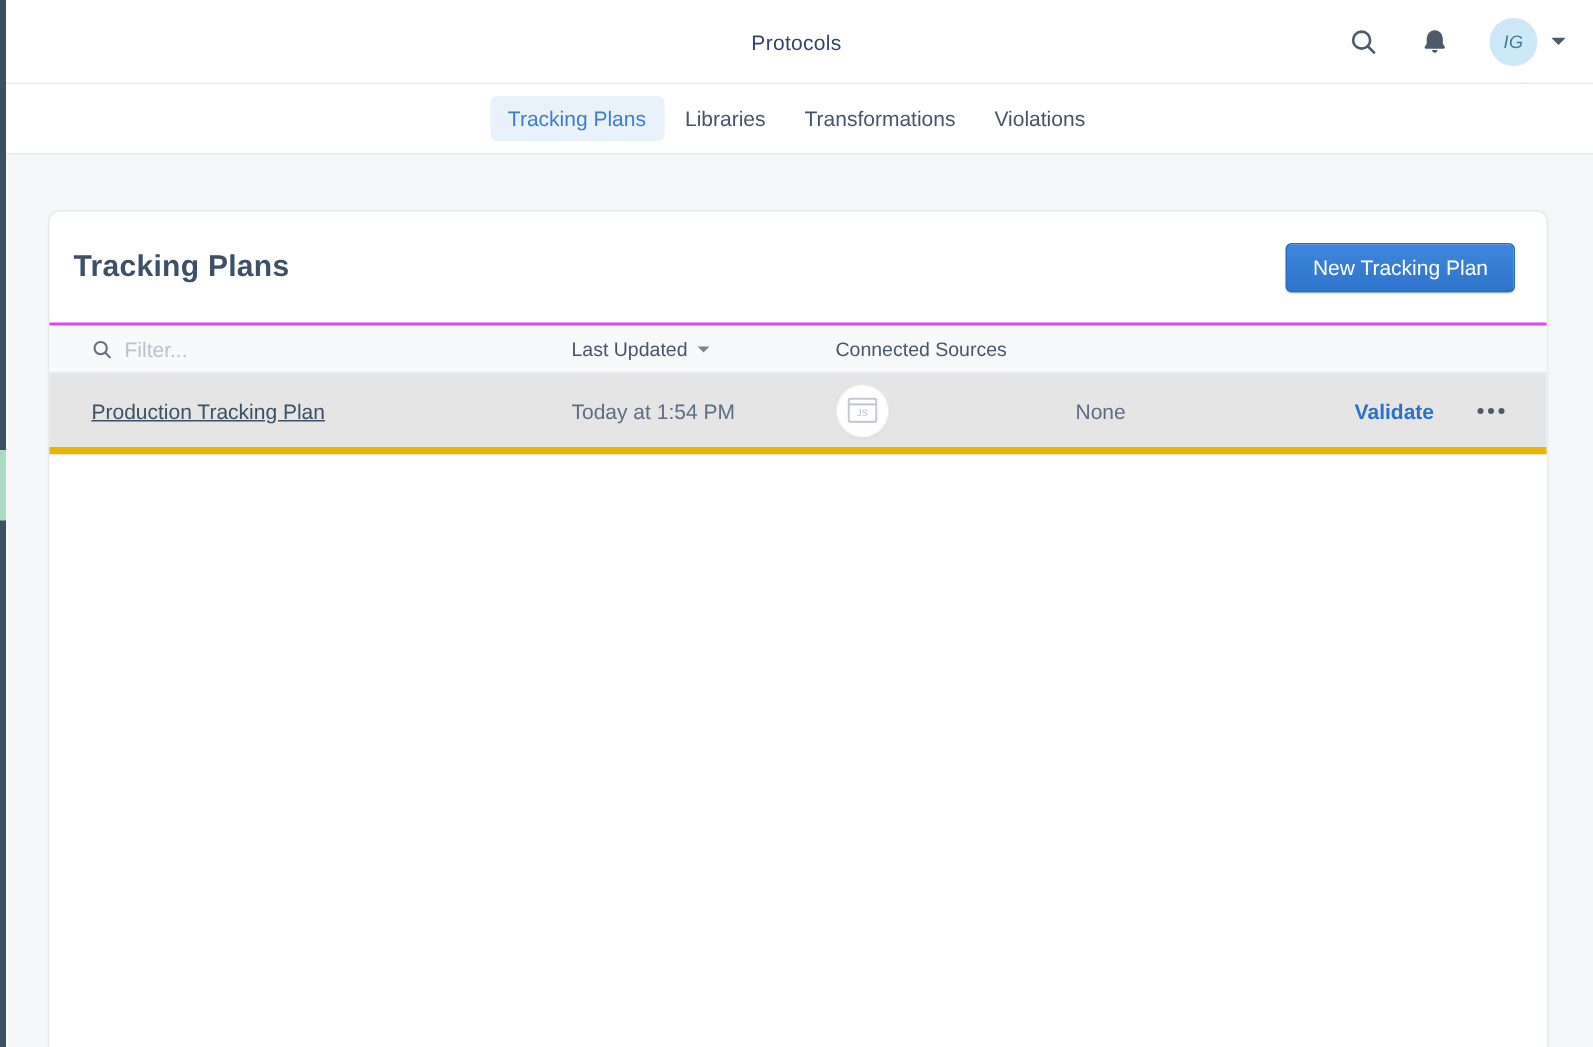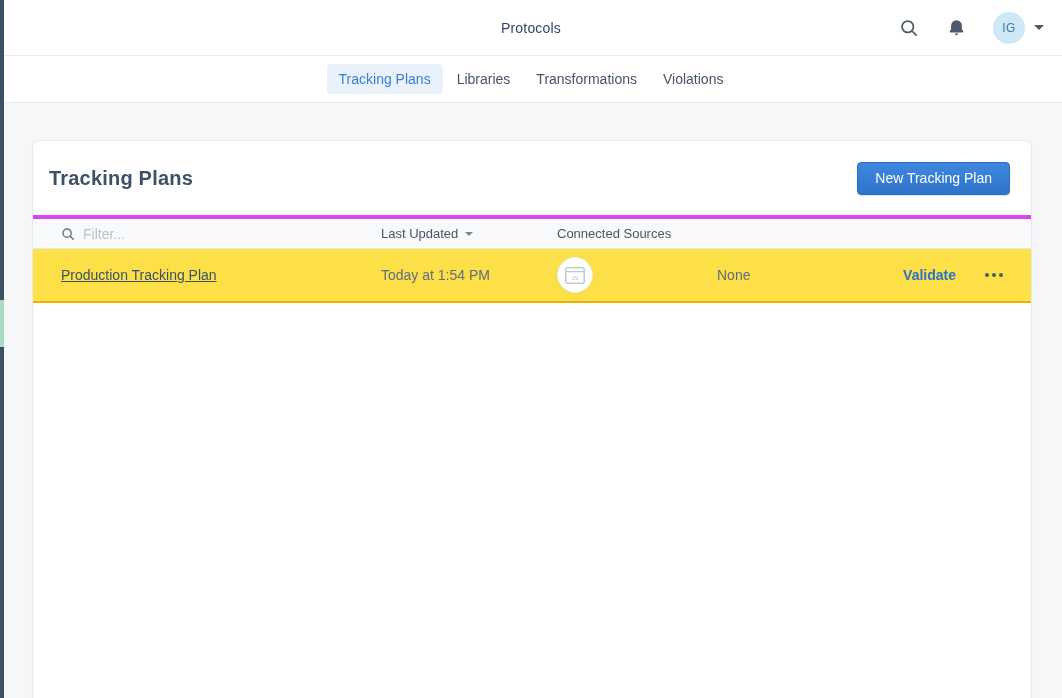--- a/index.html
+++ b/index.html
@@ -25,21 +25,21 @@
     height: 56px; background: #ffffff; border-bottom: 1px solid #e7eaee;
     display: flex; align-items: center; position: relative; z-index: 10;
   }
   .app-title {
     position: absolute; left: 0; right: 0; text-align: center;
     color: #32466b; font-size: 14px; font-weight: 500; letter-spacing: 0.2px;
     pointer-events: none;
   }
   .header-right {
     margin-left: auto; display: flex; padding-right: 18px;
-    position: relative; z-index: 2;
+    position: relative; z-index: 2; font-style: italic;
   }
   .icon-btn {
     background: none; border: none; cursor: pointer; display: flex;
     align-items: center; justify-content: center; padding: 0;
   }
   .icon-btn + .icon-btn { margin-left: 28px; }
   .account-menu { display: flex; align-items: center; margin-left: 27px; cursor: pointer; }
   .avatar {
     width: 32px; height: 32px; border-radius: 50%; background: #cde8f6;
     color: #45789b; font-size: 12px; font-weight: 500; letter-spacing: 0.4px;
@@ -82,21 +82,21 @@
     height: 33px; padding: 0 17px; border-radius: 4px; cursor: pointer;
     background: linear-gradient(180deg, #3e86dd 0%, #2f74cb 100%);
     border: 1px solid #2b6cbf; color: #ffffff; font-size: 14px;
     font-family: inherit;
     box-shadow: 0 1px 1px rgba(30,60,100,0.15);
   }
 
   
   .table-head {
     height: 34px; background: #f7f9fb;
-    border-top: 4px solid #d946ef; border-bottom: 1px solid #e4e8ec;
+    border-top: 2px solid #d946ef; border-bottom: 1px solid #e4e8ec;
     display: flex; align-items: center;
     font-size: 13px; color: #4a5568; flex: 0 0 auto;
   }
   .col-name { width: 348px; padding-left: 28px; display: flex; align-items: center; }
   .col-updated { width: 176px; display: flex; align-items: center; }
   .col-sources { width: 160px; display: flex; align-items: flex-end; }
   .col-libraries { flex: 1; display: flex; align-items: center; }
   .col-actions { display: flex; align-items: center; gap: 27px; padding-right: 26px; margin-left: 24px; }
 
   .filter-wrap { display: flex; align-items: center; gap: 8px; }
@@ -106,22 +106,22 @@
   }
   .filter-input::placeholder { color: #b9c3ce; }
   .sort-caret {
     width: 0; height: 0; display: inline-block; margin-left: 7px;
     border-left: 4px solid transparent; border-right: 4px solid transparent;
     border-top: 4px solid #7a8796;
   }
   .sortable { cursor: pointer; display: flex; align-items: center; }
 
   .table-row {
-    height: 54px; display: flex; align-items: center; background: #fde047;
-    border-bottom: 2px solid #eab308; font-size: 14px; flex: 0 0 auto;
+    height: 54px; display: flex; align-items: center; background: #e5e5e5;
+    border-bottom: 5px solid #eab308; font-size: 14px; flex: 0 0 auto;
   }
   .plan-link { color: #3d5166; text-decoration: underline; cursor: pointer; }
   .muted { color: #5f6e84; }
   .source-badge {
     width: 36px; height: 36px; border-radius: 50%; background: #ffffff;
     border: 1px solid #e8ecf0; display: flex; align-items: center;
     justify-content: center; cursor: pointer;
     box-shadow: 0 1px 2px rgba(40,50,60,0.04);
   }
   .validate-link {

